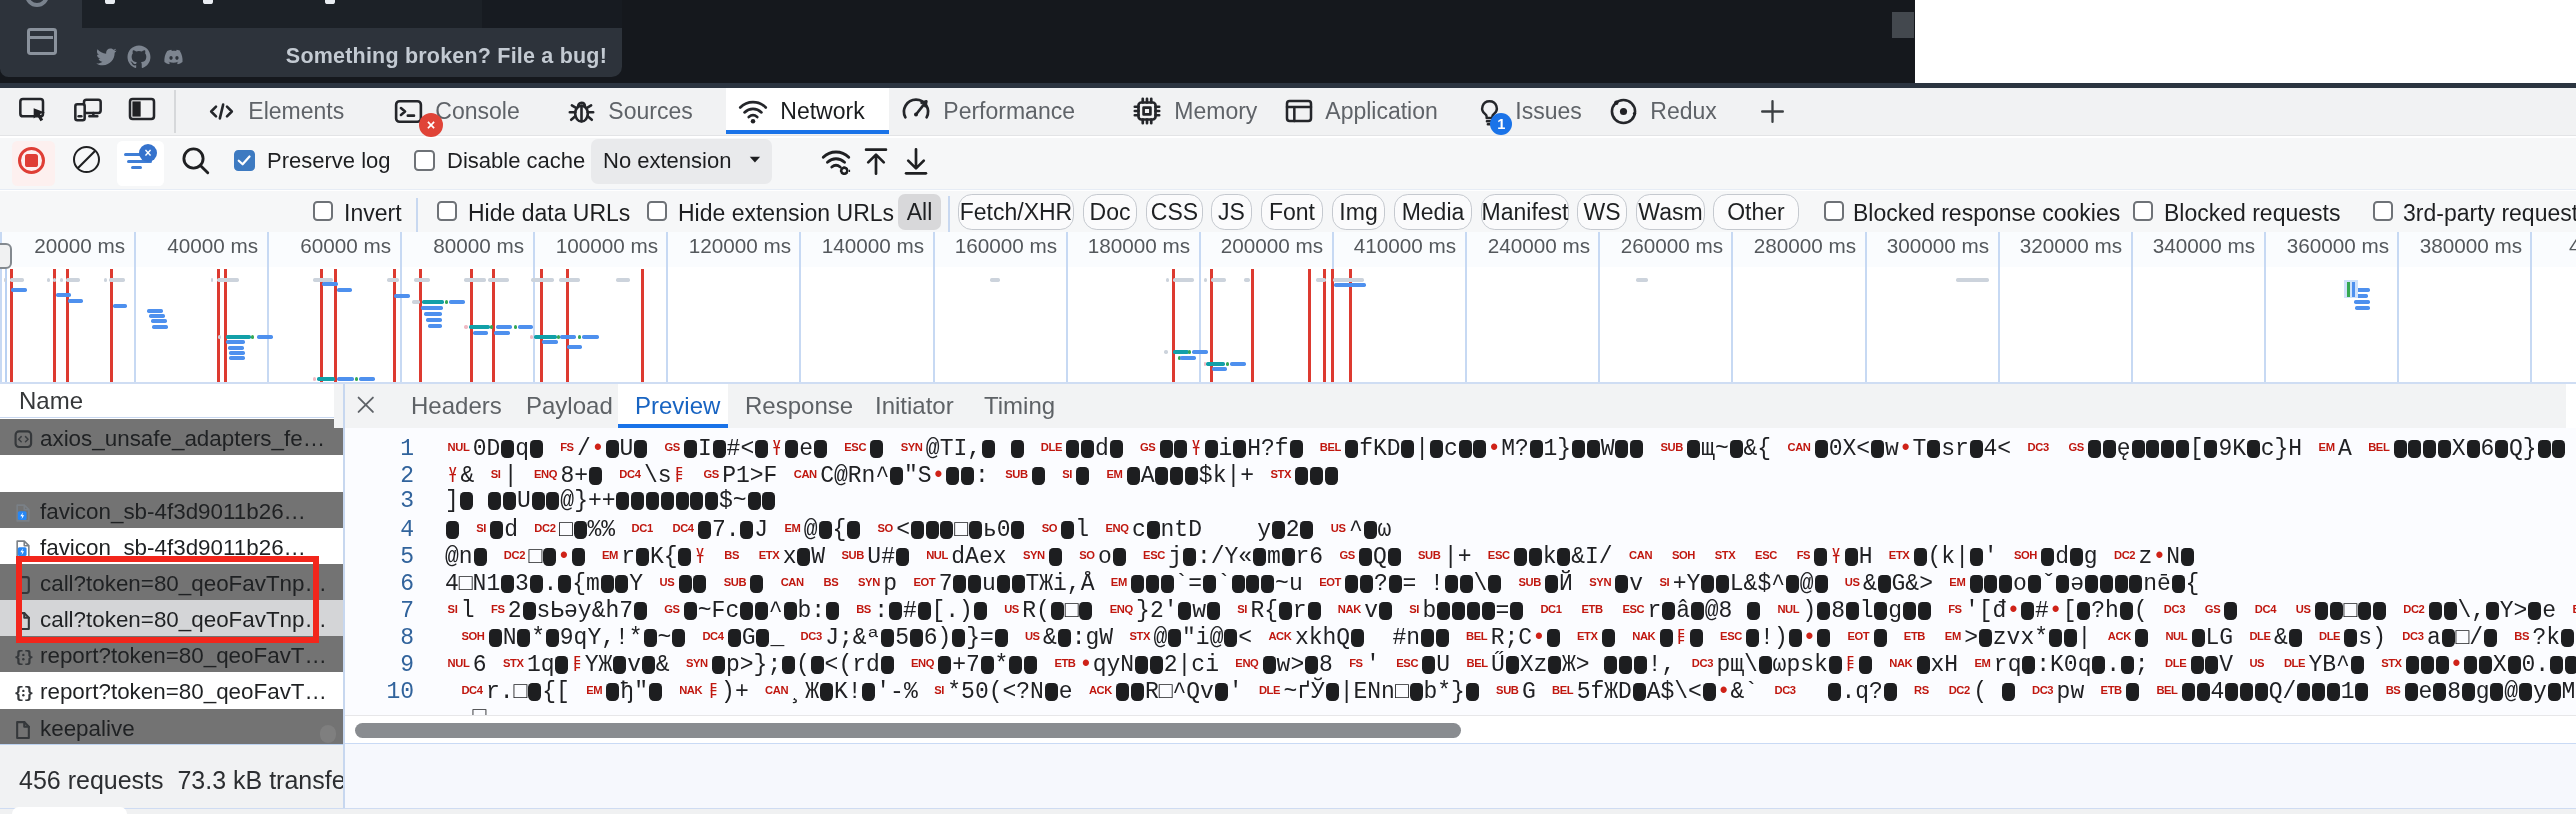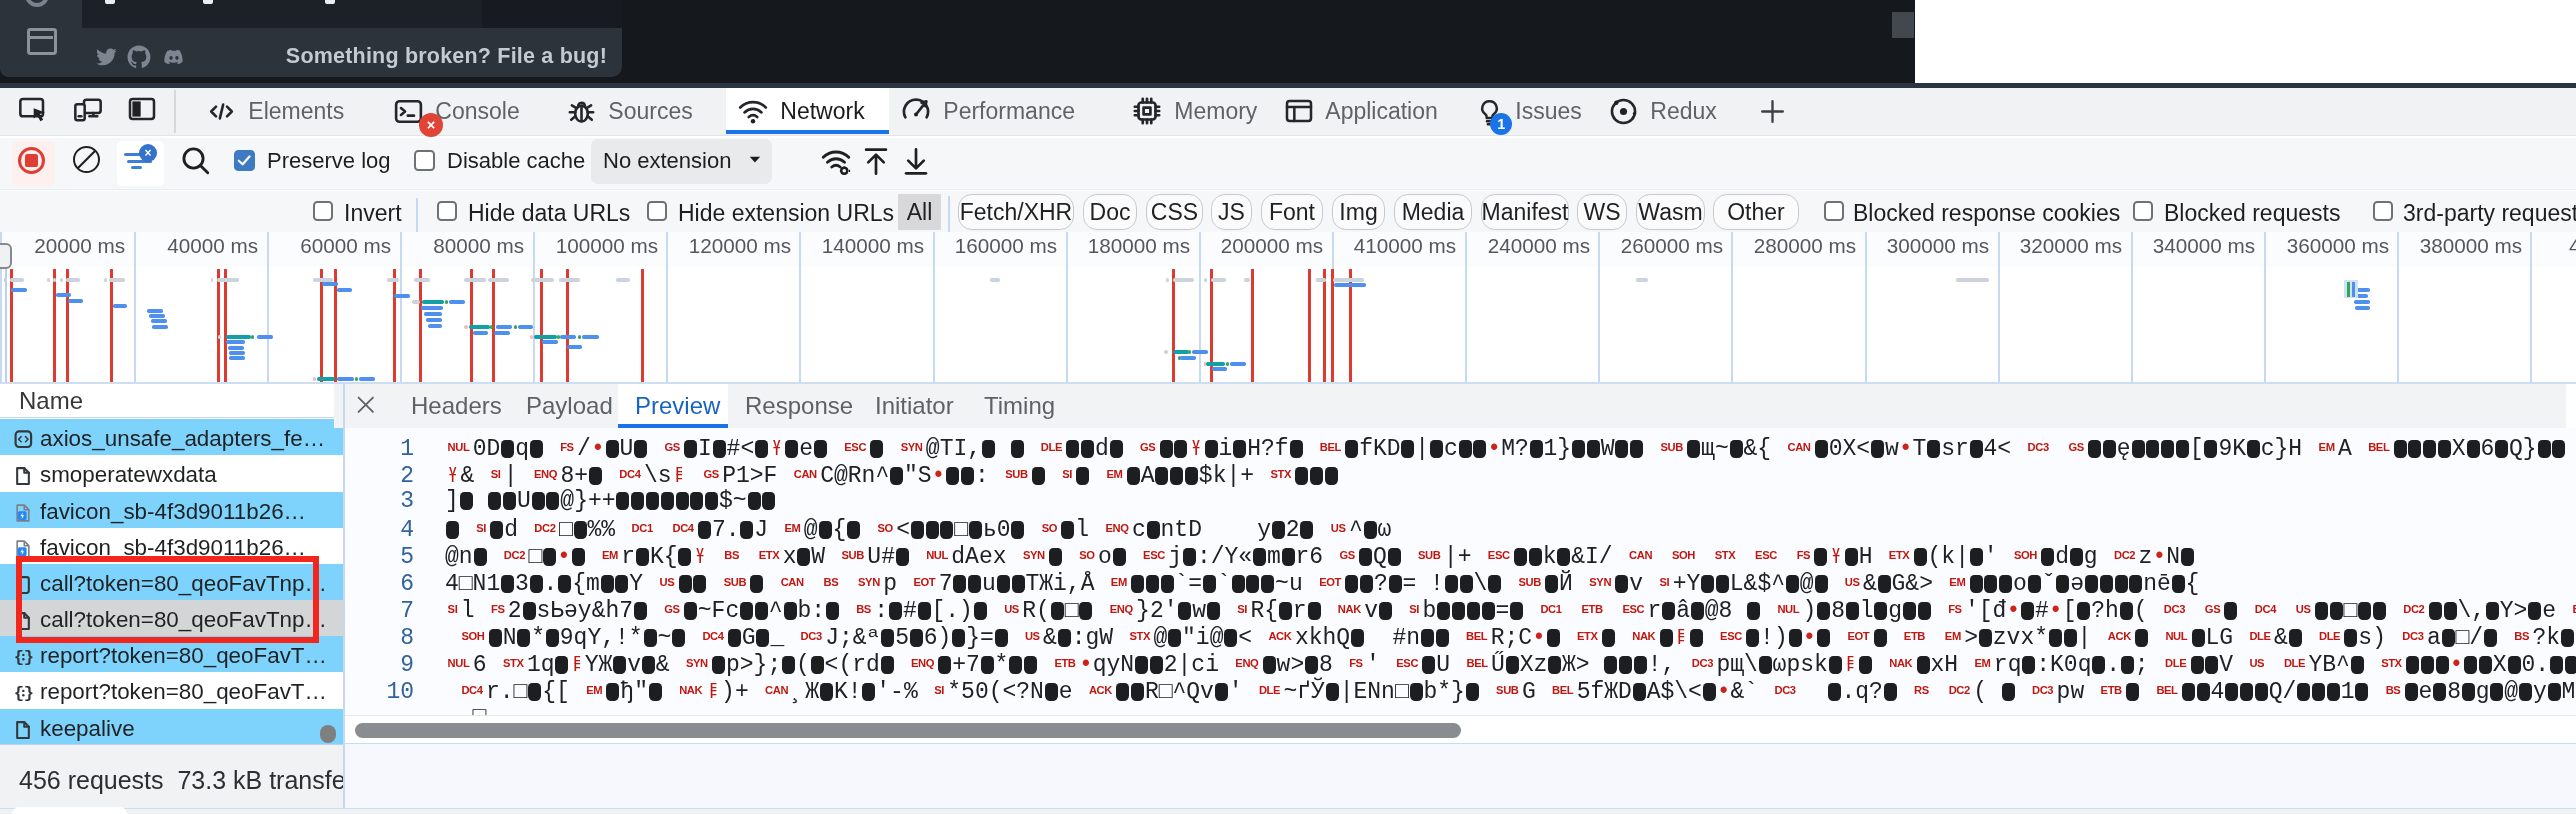--- a/index.html
+++ b/index.html
@@ -27,38 +27,38 @@
 #toolbar{left:0;top:138px;width:2576px;height:52px;background:#f6f7f8;border-bottom:1.7px solid #e6ecf5}
 .cb{position:absolute;width:20.7px;height:20.7px;border-radius:4.3px;background:#fff;border:2.6px solid #6e7277}
 .cb.on{background:#3d7ac1;border-color:#3d7ac1}
 .cblbl{position:absolute;font-size:23px;color:#1d1e20;white-space:nowrap}
 #toolbar .cblbl{font-size:22px}
 #nothr{left:591px;top:0.9px;width:181px;height:45px;background:#e9eaec;border-radius:6.9px}
 
 #filterrow{left:0;top:191px;width:2576px;height:41px;background:#f6f7f8}
 #finput{left:12px;top:6.9px;width:274px;height:36px;border:1.7px solid #c9cdd2;border-radius:8.6px;background:#fff;font-size:24px;color:#8b9095;line-height:33px;padding-left:13.8px}
 .pill{position:absolute;top:3.4px;height:36px;border:1.7px solid #c5c9cf;border-radius:13.8px;background:#fbfbfc;font-size:23px;color:#1e2022;display:flex;align-items:center;justify-content:center}
-.pill.all{background:#d8d8da;border:none;border-radius:1px}
+.pill.all{background:#d8d8da;border:none;border-radius:7px}
 
 #ruler{left:0;top:232px;width:2576px;height:35px;background:#fafcfe}
 #wfall{left:0;top:268px;width:2576px;height:115px;background:#fff}
 #ovbb{left:0;top:382px;width:2576px;height:1.7px;background:#cfddf3}
 .gl{position:absolute;top:232px;width:1.7px;height:150px;background:#c7d9f3}
 .rlb{position:absolute;top:234px;font-size:20.7px;color:#54585c;white-space:nowrap}
 .rl{position:absolute;top:269px;width:3.4px;height:114px;background:#dd3a30}
 .wb{position:absolute;height:4.3px;border-radius:1.7px}
 .wgray{background:#ccd3dc}.wblue{background:#4e90ee}.wteal{background:#12a0a8}.wgreen{background:#35a854}.wpink{background:#f0bac4}
 #grip{left:-6.9px;top:243px;width:19px;height:26px;border:2.6px solid #83898f;background:#f0f1f2;border-radius:6px}
 #gripline{left:5.2px;top:269px;width:1.7px;height:114px;background:#b9d1f2}
 
 #lpanel{left:0;top:384px;width:344px;height:430px;background:#fff}
 #namehdr{left:0;top:0;width:344px;height:34px;background:#fff;border-bottom:1.7px solid #c9d8f0}
 #namehdr span{position:absolute;left:19px;top:3.4px;font-size:24px;color:#36383a}
 .row{position:absolute;left:0;width:344px;height:36px;background:#fff}
-.row.odd{background:#7dd3fc}
+.row.odd{background:#737373}
 .row.sel{background:#d4d5d7}
 .rtxt{position:absolute;left:40px;top:6.9px;font-size:22.4px;color:#1f2123;white-space:nowrap}
 .ric{position:absolute;left:13px;top:8.6px}
 #redbox{left:15.5px;top:172px;width:303px;height:87px;border:6.9px solid #f2261c}
 #lscroll{left:320px;top:341px;width:16.4px;height:18px;background:#7f7f7f;border-radius:8.6px}
 #lsum{left:0;top:360px;width:344px;height:65px;background:#f1f2f3;border-top:1.7px solid #bcd2f0;overflow:hidden}
 #lsum span{position:absolute;left:19px;top:20.7px;font-size:25px;color:#2c2e31;white-space:nowrap}
 #vdiv{left:343px;top:384px;width:1.7px;height:426px;background:#c7d7ef}
 #bstrip{left:0;top:808px;width:2576px;height:6px;background:#f0f1f2;border-top:1.7px solid #cfdcf2}
 #bpill{left:12px;top:807px;width:115px;height:7.7px;background:#fff;border-radius:6.9px 6.9px 0 0}
@@ -452,29 +452,20 @@
       </div>
       <div class="row odd" style="top:35px">
         <span class="ric">
           <svg class="" style="" width="20.7" height="22.4" viewBox="0 0 24 24" fill="none">
             <rect x="3" y="3" width="18" height="18" rx="4" stroke="#35383b" stroke-width="2.5" stroke-linecap="round" stroke-linejoin="round"></rect>
             <path d="M9.5 9 L6.5 12 L9.5 15 M14.5 9 L17.5 12 L14.5 15" stroke="#3a3d40" stroke-width="1.7" stroke-linecap="round" stroke-linejoin="round"></path>
           </svg>
         </span>
         <span class="rtxt">axios_unsafe_adapters_fe…</span>
       </div>
-      <div class="row" style="top:71px">
-        <span class="ric">
-          <svg class="" style="" width="20" height="24" viewBox="0 0 24 24" fill="none">
-            <path d="M5 2.5 H13.5 L19 8 V21.5 H5 Z" stroke="#35383b" stroke-width="2.5" stroke-linecap="round" stroke-linejoin="round"></path>
-            <path d="M13.5 2.5 V8 H19" stroke="#35383b" stroke-width="2.5" stroke-linecap="round" stroke-linejoin="round"></path>
-          </svg>
-        </span>
-        <span class="rtxt">smoperatewxdata</span>
-      </div>
       <div class="row odd" style="top:108px">
         <span class="ric">
           <svg class="" style="" width="20" height="24" viewBox="0 0 24 24" fill="none">
             <path d="M5 2.5 H13.5 L19 8 V21.5 H5 Z" stroke="#7a8087" stroke-width="1.9" stroke-linejoin="round"></path>
             <path d="M13.5 2.5 V8 H19" stroke="#7a8087" stroke-width="1.9" stroke-linejoin="round"></path>
             <rect x="5.8" y="10" width="10.5" height="10.5" rx="1.8" fill="#2787f5"></rect>
             <path d="M11.8 11.5 L8.8 16 H11 L10.4 19.3 L13.4 14.7 H11.2 Z" fill="#fff"></path>
           </svg>
         </span>
         <span class="rtxt">favicon_sb-4f3d9011b26…</span>

